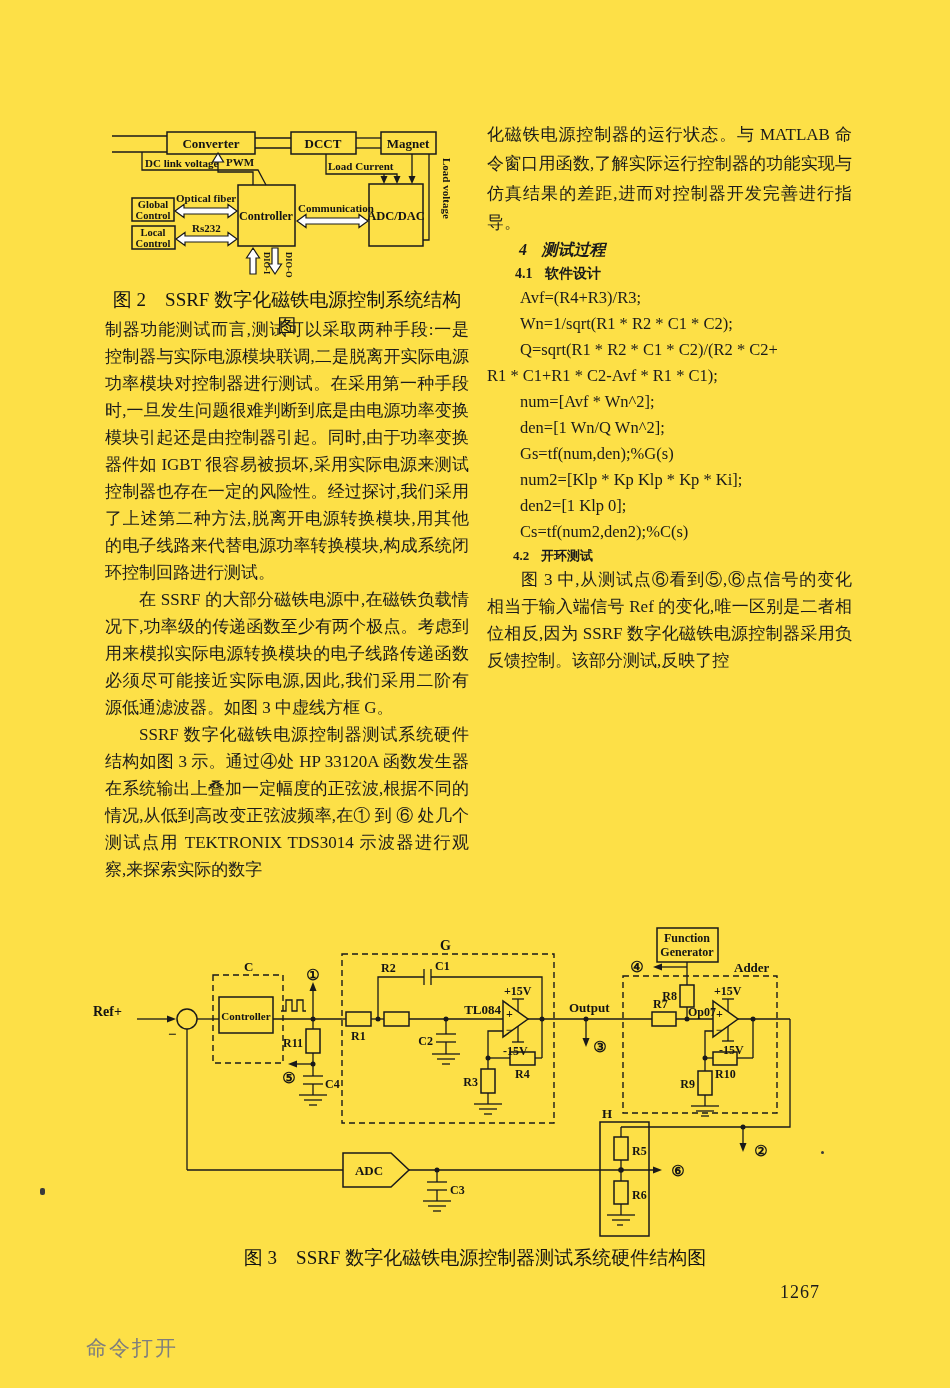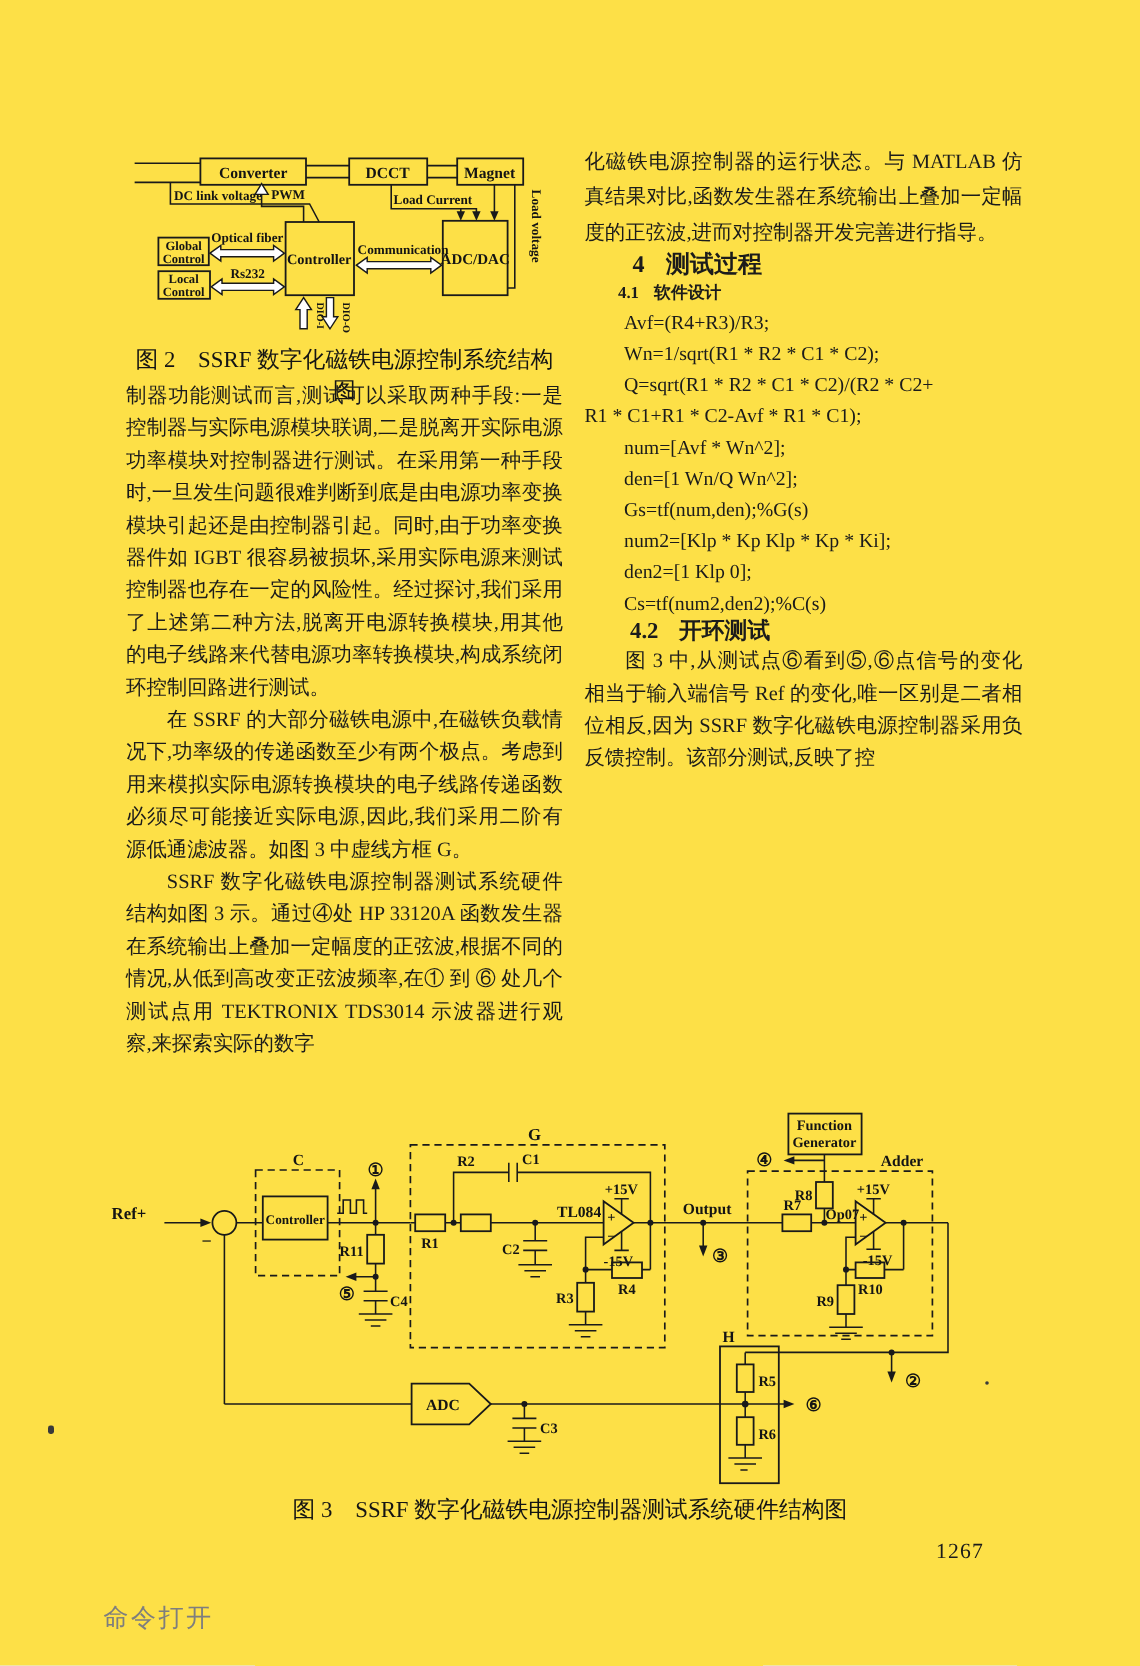--- a/index.html
+++ b/index.html
@@ -4,23 +4,23 @@
 <style>
   html,body{margin:0;padding:0;background:#e8e8e8;}
   .page{position:relative;width:950px;height:1388px;background:#fde047;overflow:hidden;
         font-family:"Liberation Serif",serif;color:#1b1b1b;}
   .col{position:absolute;text-align:justify;}
   .col p{margin:0;text-indent:2em;}
   .col p.noindent{text-indent:0;}
   .left-col{left:105px;top:316px;width:364px;font-size:17px;line-height:27px;}
   .right-col{left:487px;top:120px;width:365px;font-size:17px;line-height:29.3px;}
   .right-col .p1{line-height:29.3px;}
-  .h4{margin:9px 0 0;font-size:20px;line-height:26px;font-weight:bold;text-indent:0;}
+  .h4{margin:9px 0 0;font-size:16px;line-height:26px;font-weight:bold;text-indent:0;font-style:italic;}
   .h41{margin:13px 0 0;font-size:14px;line-height:22px;font-weight:bold;text-indent:0;}
-  .h42{margin:1px 0 0;font-size:19px;line-height:21px;font-weight:bold;text-indent:0;}
+  .h42{margin:1px 0 0;font-size:13px;line-height:21px;font-weight:bold;text-indent:0;}
   .hnum{margin-right:0.9em;}
   .p2{margin-top:6px;line-height:28.5px;}
   .codeblock{margin:0;font-size:16.5px;line-height:26px;}
   .codeblock .cl{padding-left:2em;}
   .codeblock .cl.cont{padding-left:0;}
   .p3{line-height:28px;}
   .p4{margin-top:1px;line-height:27px;}
   .figcap{position:absolute;font-weight:normal;font-size:19px;text-align:center;color:#141414;}
   .fig2cap{left:106px;top:287px;width:362px;}
   .fig3cap{left:75px;top:1245px;width:800px;}
@@ -138,21 +138,21 @@
   </div>
   <div class="figcap fig2cap">图 2　SSRF 数字化磁铁电源控制系统结构图</div>
 
   <div class="col left-col">
     <p class="noindent">制器功能测试而言,测试可以采取两种手段:一是控制器与实际电源模块联调,二是脱离开实际电源功率模块对控制器进行测试。在采用第一种手段时,一旦发生问题很难判断到底是由电源功率变换模块引起还是由控制器引起。同时,由于功率变换器件如 IGBT 很容易被损坏,采用实际电源来测试控制器也存在一定的风险性。经过探讨,我们采用了上述第二种方法,脱离开电源转换模块,用其他的电子线路来代替电源功率转换模块,构成系统闭环控制回路进行测试。</p>
     <p>在 SSRF 的大部分磁铁电源中,在磁铁负载情况下,功率级的传递函数至少有两个极点。考虑到用来模拟实际电源转换模块的电子线路传递函数必须尽可能接近实际电源,因此,我们采用二阶有源低通滤波器。如图 3 中虚线方框 G。</p>
     <p>SSRF 数字化磁铁电源控制器测试系统硬件结构如图 3 示。通过④处 HP 33120A 函数发生器在系统输出上叠加一定幅度的正弦波,根据不同的情况,从低到高改变正弦波频率,在① 到 ⑥ 处几个测试点用 TEKTRONIX TDS3014 示波器进行观察,来探索实际的数字</p>
   </div>
 
   <div class="col right-col">
-    <p class="noindent p1">化磁铁电源控制器的运行状态。与 MATLAB 仿真结果对比,函数发生器在系统输出上叠加一定幅度的正弦波,进而对控制器开发完善进行指导。</p>
+    <p class="noindent p1">化磁铁电源控制器的运行状态。与 MATLAB 命令窗口用函数,了解实际运行控制器的功能实现与仿真结果的差距,进而对控制器开发完善进行指导。</p>
     <p class="h4"><span class="hnum">4</span><span>测试过程</span></p>
     <p class="h41"><span class="hnum">4.1</span><span>软件设计</span></p>
     <div class="codeblock">
       <div class="cl">Avf=(R4+R3)/R3;</div>
       <div class="cl">Wn=1/sqrt(R1 * R2 * C1 * C2);</div>
       <div class="cl">Q=sqrt(R1 * R2 * C1 * C2)/(R2 * C2+</div>
       <div class="cl cont">R1 * C1+R1 * C2-Avf * R1 * C1);</div>
       <div class="cl">num=[Avf * Wn^2];</div>
       <div class="cl">den=[1 Wn/Q Wn^2];</div>
       <div class="cl">Gs=tf(num,den);%G(s)</div>

